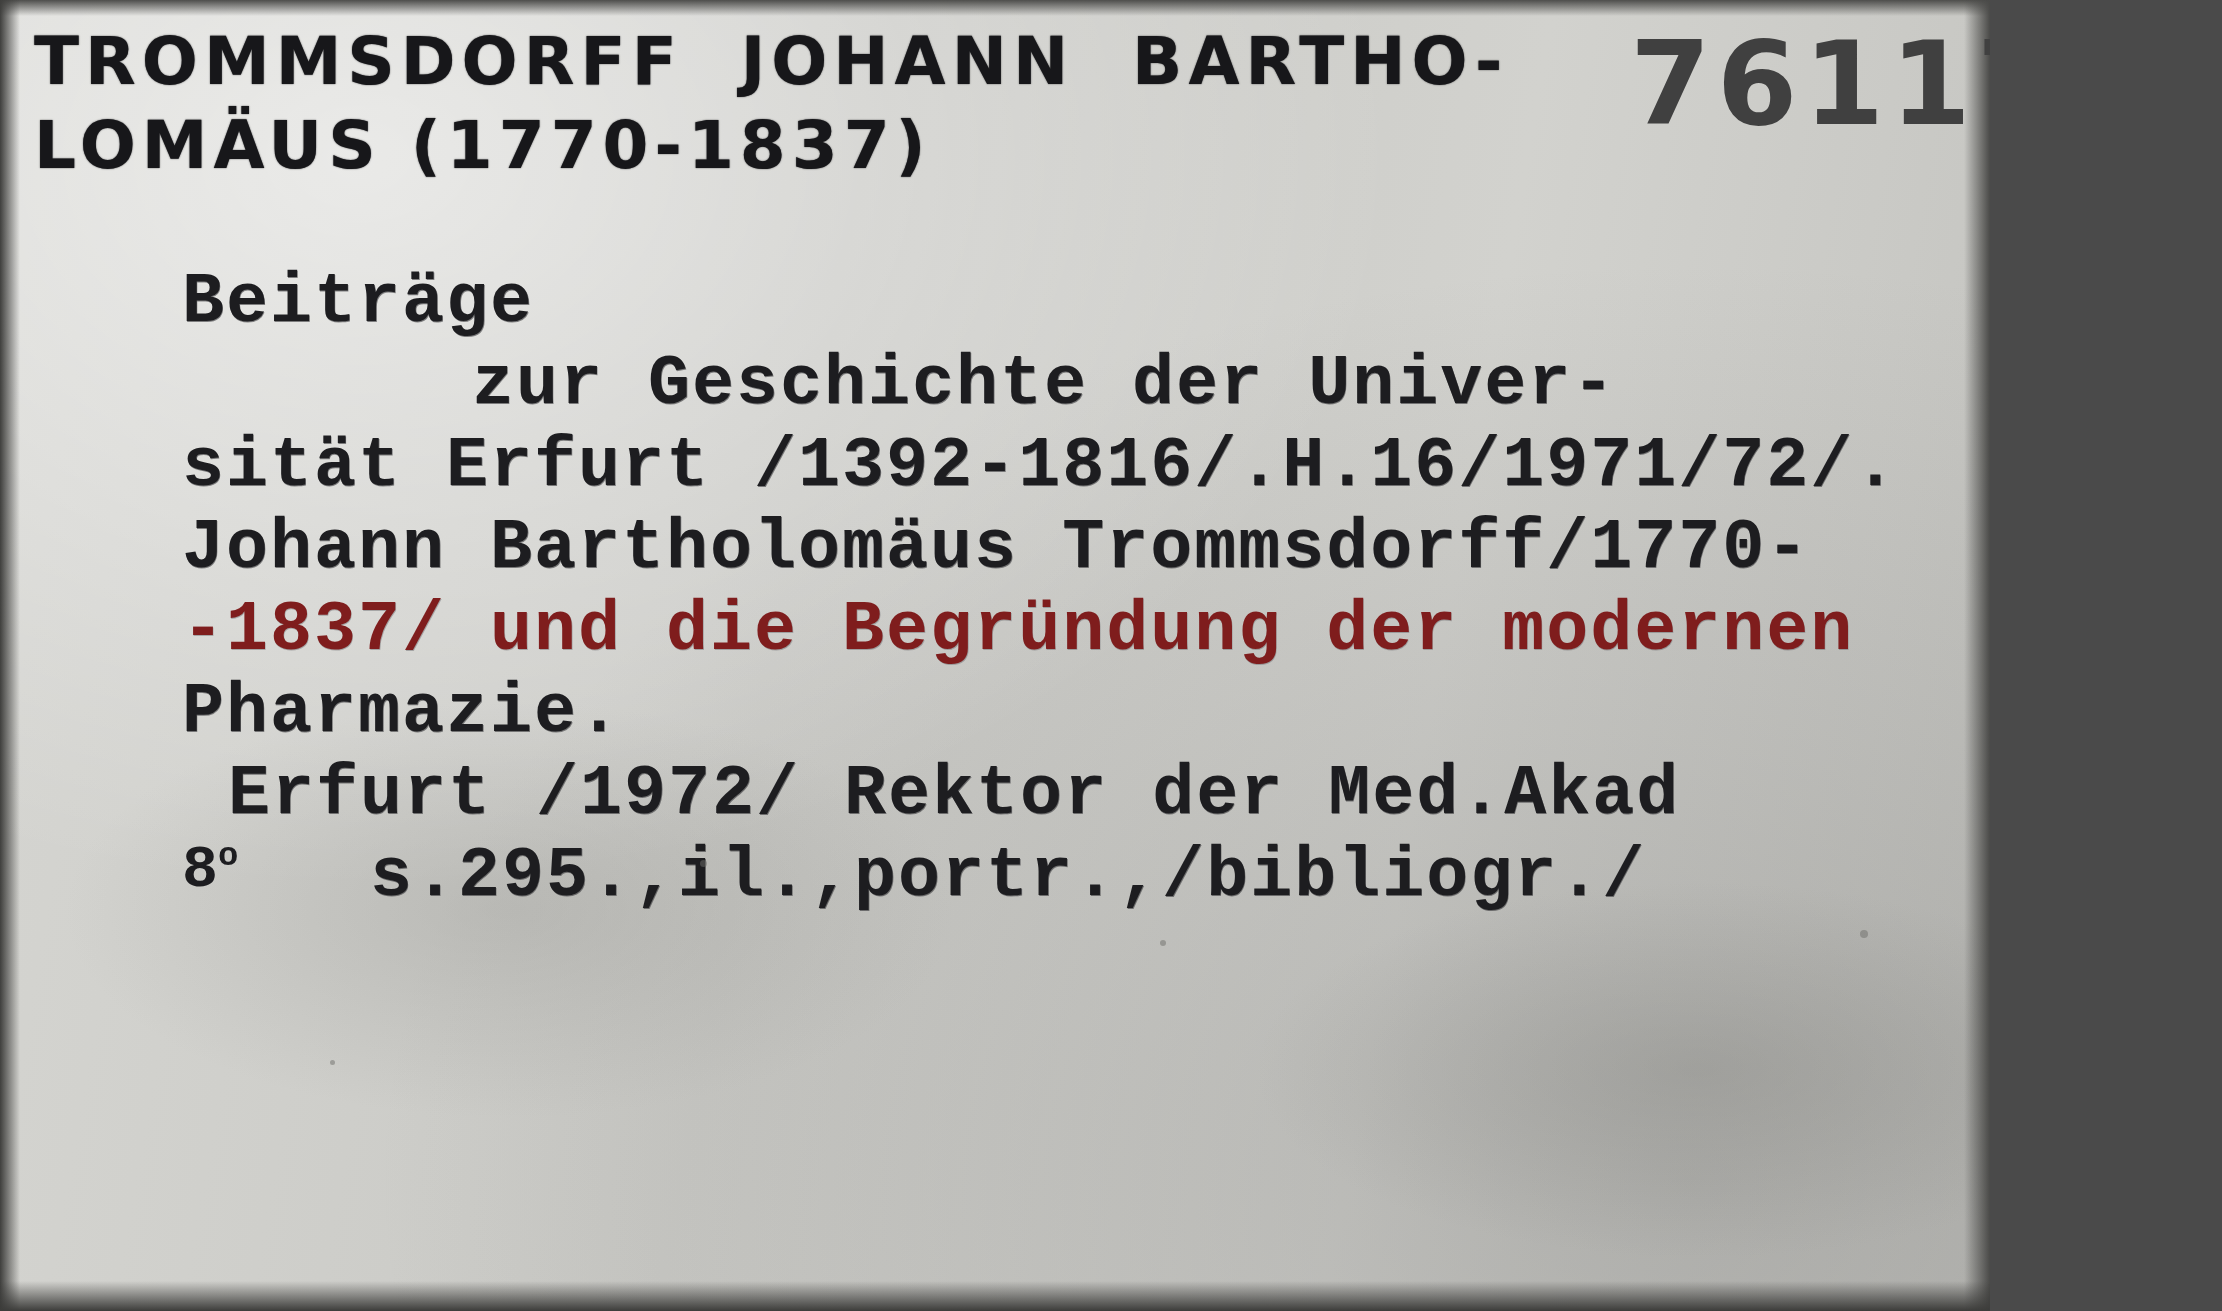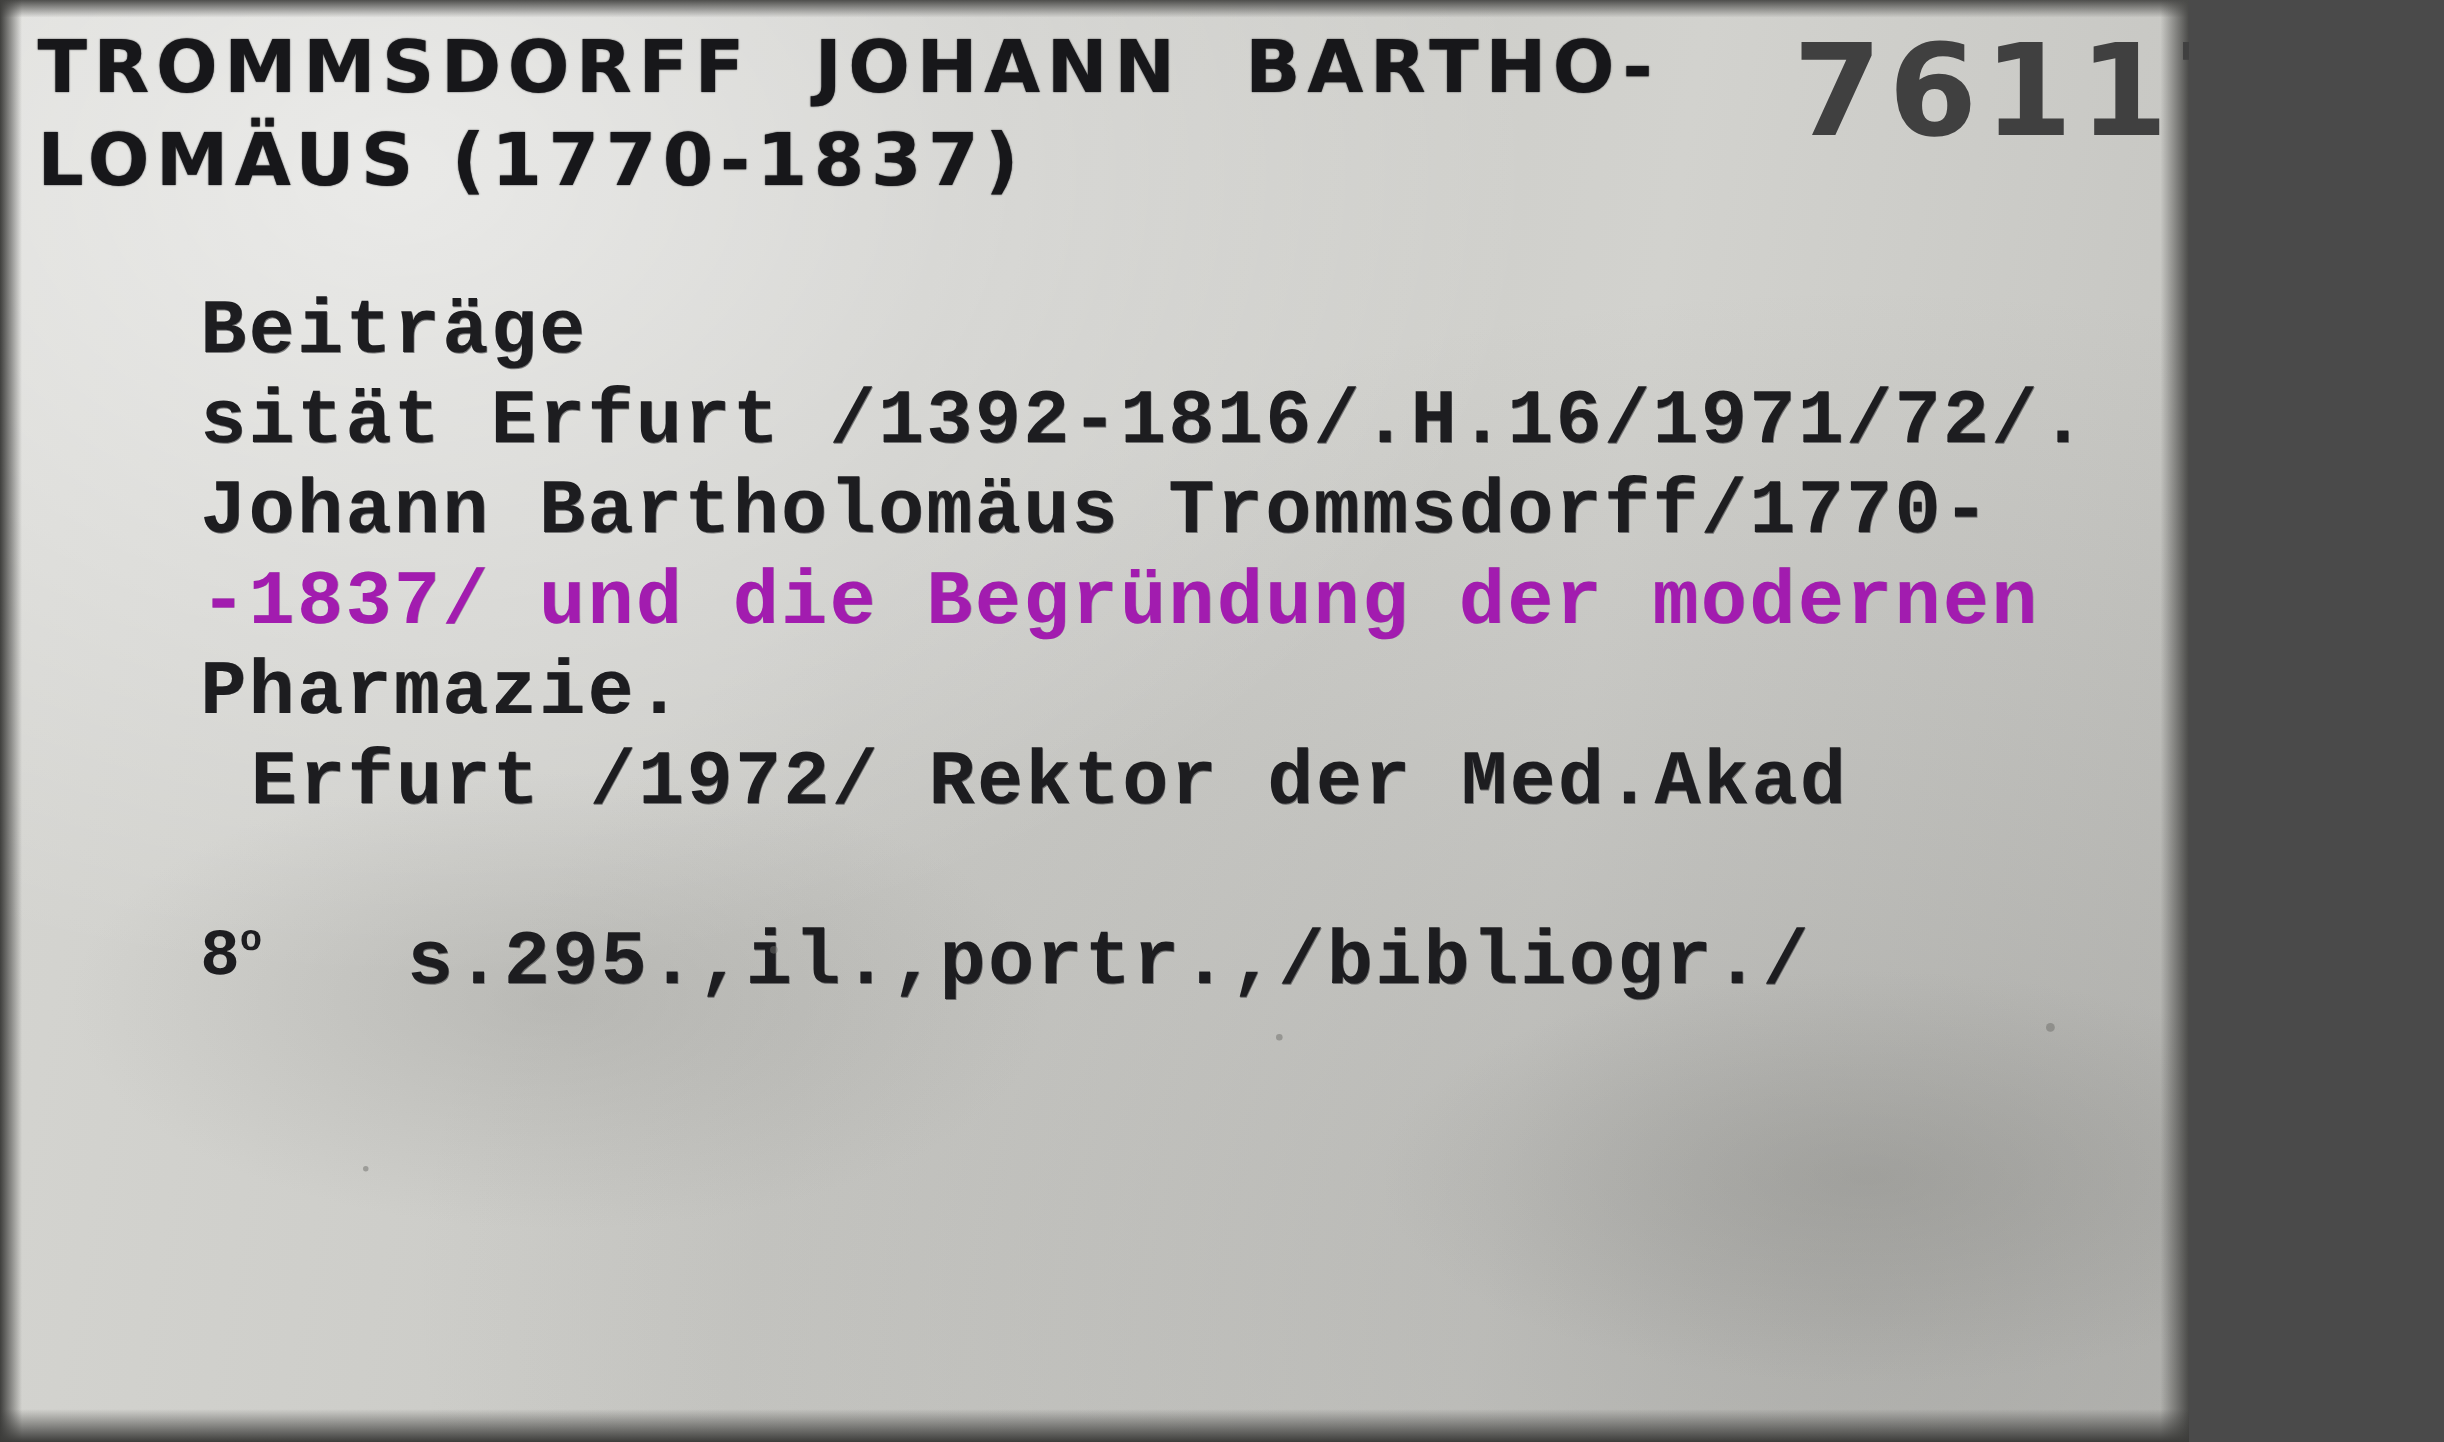--- a/index.html
+++ b/index.html
@@ -115,21 +115,21 @@
     font-family: "Liberation Mono", "DejaVu Sans Mono", monospace;
     font-weight: 700;
     font-size: 70px;
     line-height: 82px;
     letter-spacing: 2px;
     color: #1d1d20;
     white-space: pre;
     text-shadow: 0.6px 0.6px 0 rgba(40,40,44,0.55);
   }
   .tw.faded {
-    color: #a21caf;
+    color: #7f1d1d;
     text-shadow: 0.6px 0.6px 0 rgba(90,90,94,0.4);
   }
   .ind-1 { padding-left: 290px; }
   .ind-small { padding-left: 46px; }
 
   
   #last-line {
     position: absolute;
     left: 182px;
     top: 822px;
@@ -177,20 +177,21 @@
     <div class="hdr-line">TROMMSDORFF  JOHANN  BARTHO-</div>
     <div class="hdr-line">LOMÄUS (1770-1837)</div>
   </div>
 
   <div id="accession">76117</div>
   <div id="accession-slash"></div>
   <div id="accession-sub">16</div>
 
   <div id="body-block">
     <div class="tw">Beiträge</div>
+    <div class="tw ind-1">zur Geschichte der Univer-</div>
     <div class="tw">sität Erfurt /1392-1816/.H.16/1971/72/.</div>
     <div class="tw">Johann Bartholomäus Trommsdorff/1770-</div>
     <div class="tw faded">-1837/ und die Begründung der modernen</div>
     <div class="tw">Pharmazie.</div>
     <div class="tw ind-small">Erfurt /1972/ Rektor der Med.Akad</div>
   </div>
 
   <div id="last-line">
     <div id="octavo"><span>8</span><span id="octavo-sup">o</span></div>
     <div id="last-text" class="tw">s.295.,il.,portr.,/bibliogr./</div>

